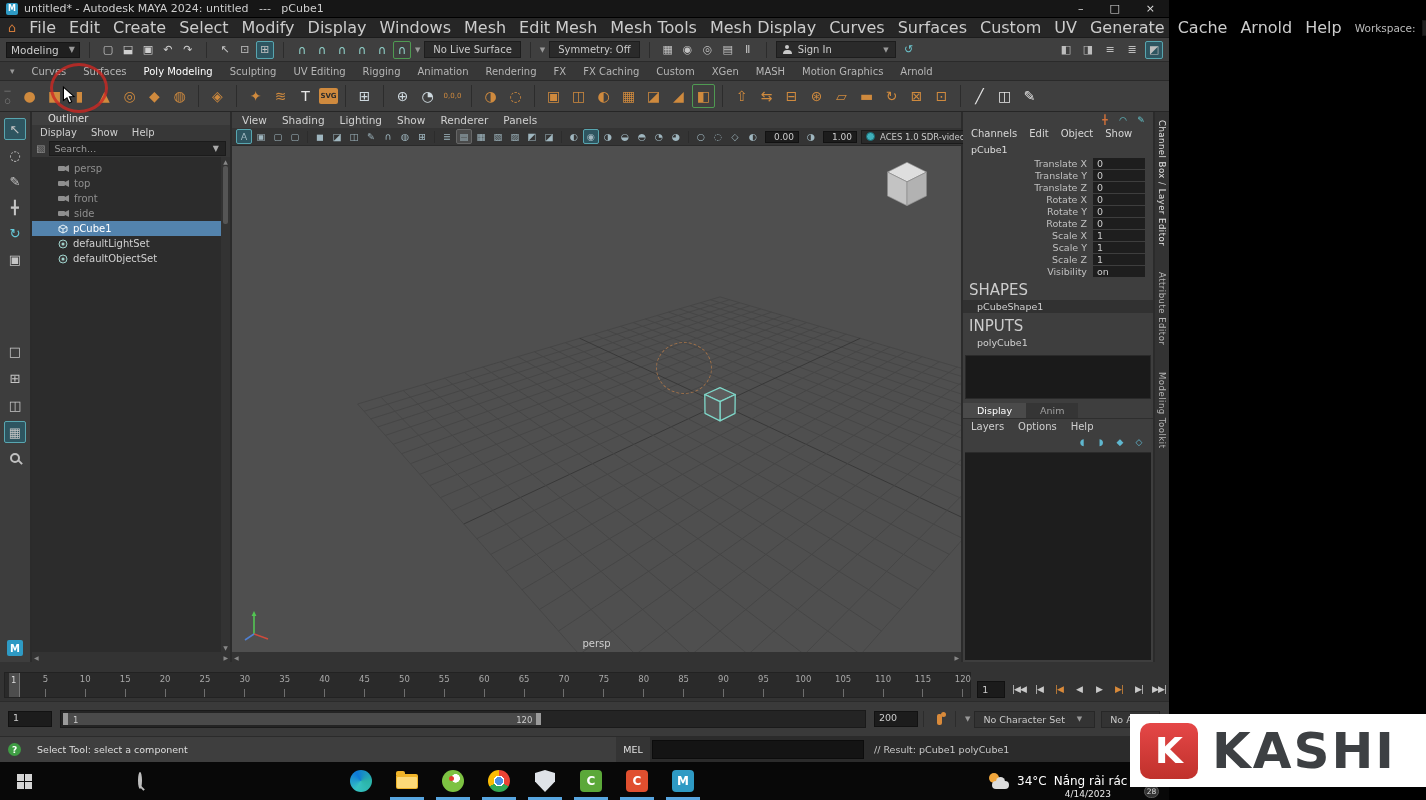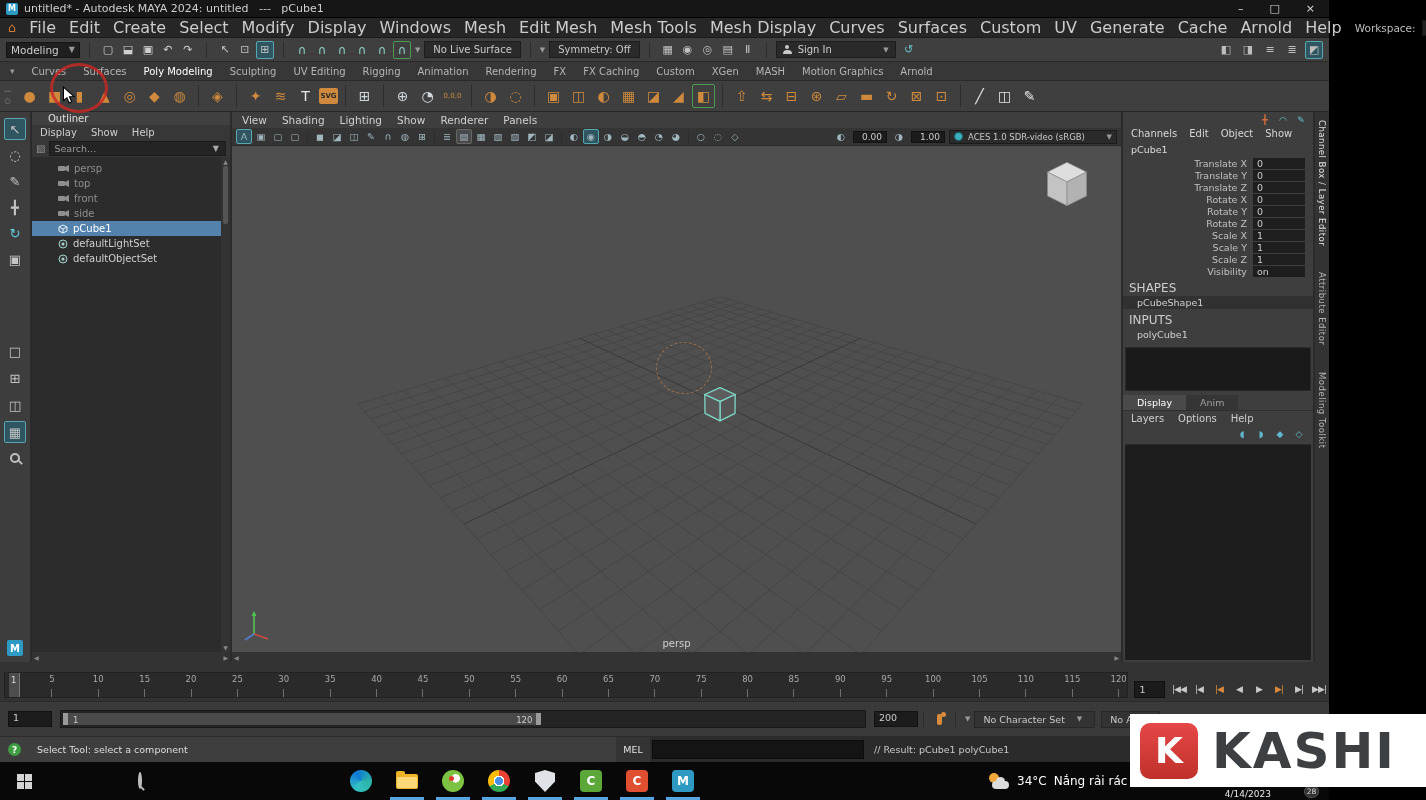--- a/index.html
+++ b/index.html
@@ -1,18 +1,18 @@
 <!DOCTYPE html>
 <html><head>
 <meta charset="utf-8">
 <style>
   *{box-sizing:border-box;margin:0;padding:0}
   html,body{width:1426px;height:800px;overflow:hidden;background:#000}
   body{font-family:"DejaVu Sans","Liberation Sans",sans-serif;color:#c8c8c8;font-size:11px;-webkit-font-smoothing:antialiased}
-  .screen{position:relative;width:1329px;height:800px;background:#2b2b2b}
+  .screen{position:relative;width:1169px;height:800px;background:#2b2b2b}
 
   
   .title-bar{height:18px;background:#161616;display:flex;align-items:center;padding:0 6px;gap:6px;border-bottom:1px solid #000}
   .maya-badge{width:12px;height:12px;background:#2e9ac4;border-radius:2px;color:#fff;font-size:8px;font-weight:bold;display:flex;align-items:center;justify-content:center}
   .maya-badge::after{content:"M"}
   .title-text{color:#cfcfcf;font-size:11px;white-space:pre}
   .win-controls{margin-left:auto;display:flex;gap:26px;padding-right:8px;color:#ddd;font-size:11px}
   .win-controls span{cursor:default}
 
   
@@ -110,21 +110,21 @@
   
   .right-panel{width:190px;background:#3e3e3e;display:flex;flex-direction:column;font-size:9.5px}
   .cb-topicons{display:flex;justify-content:flex-end;gap:6px;padding:2px 6px 0 0}
   .cb-topicons .ic{min-width:12px;height:12px;font-size:9px;color:#64c6ce}
   .cb-topicons .ic.orange{color:#d0703a}
   .cb-menus{display:flex;gap:12px;padding:2px 8px;font-size:10px;color:#d6d6d6}
   .cb-object{padding:3px 0 2px 8px;color:#dddddd;font-size:9.5px}
   .crow{display:flex;align-items:center;height:12px;padding-right:8px}
   .clabel{flex:1;text-align:right;color:#c0c0c0;padding-right:6px;font-size:9.5px}
   .cval{width:52px;background:#1e1e1e;color:#cccccc;font-size:9.5px;padding:0 4px;height:11px;line-height:11px}
-  .cb-section{padding:4px 0 1px 6px;color:#cccccc;font-size:12px}
+  .cb-section{padding:4px 0 1px 6px;color:#cccccc;font-size:15px}
   .cb-subrow{background:#313131;color:#d0d0d0;padding:1px 0 1px 14px;font-size:9.5px}
   .cb-blackbox{height:44px;background:#1a1a1a;border:1px solid #2a2a2a;margin:6px 2px 4px 2px}
   .le-tabs{display:flex;border-bottom:1px solid #2e2e2e}
   .le-tab{padding:2px 14px;font-size:9.5px;color:#9f9f9f;background:#353535}
   .le-tab.active{background:#4a4a4a;color:#fff}
   .le-icons{display:flex;justify-content:flex-end;gap:7px;padding:2px 8px}
   .le-icons .ic{min-width:12px;height:12px;font-size:9px;color:#5fb7cf}
   .le-black{flex:1;background:#1d1d1d;border-top:1px solid #2a2a2a;margin:2px 2px 2px 2px}
 
   

